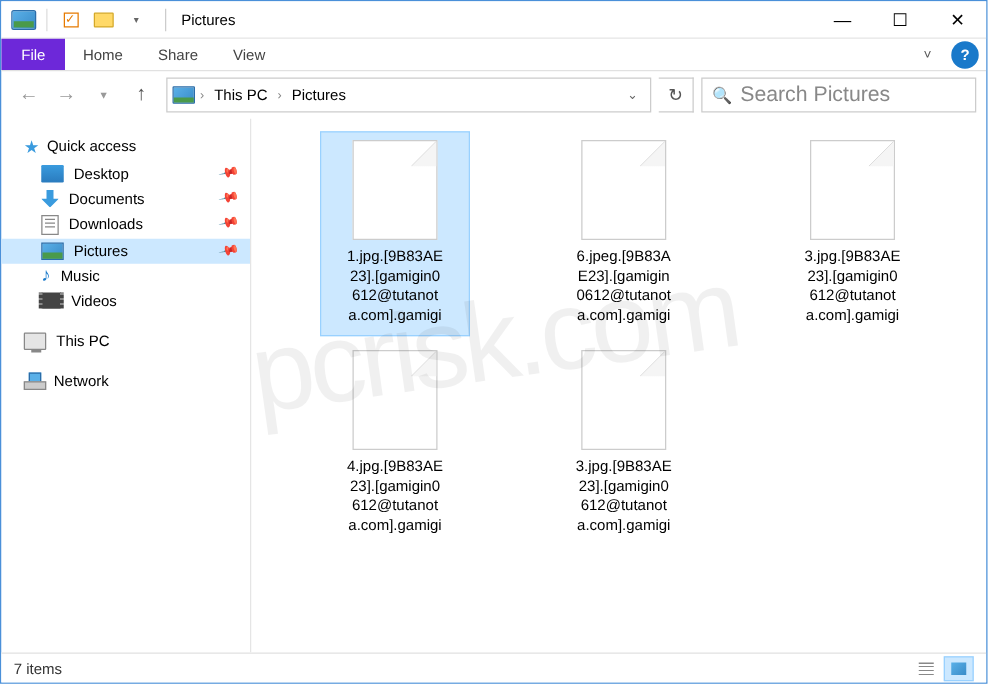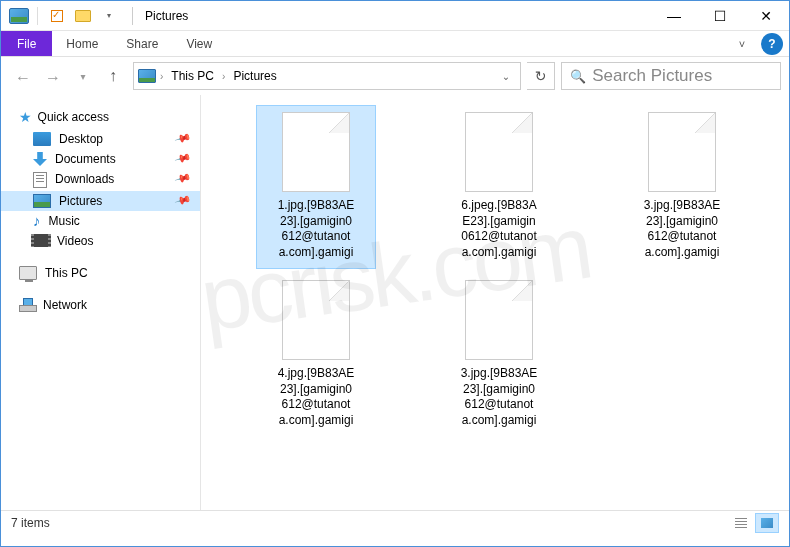--- a/index.html
+++ b/index.html
@@ -76,21 +76,21 @@
 .content { flex:1; padding:10px 8px; overflow:auto; }
 .file-grid { display:flex; flex-wrap:wrap; gap:4px 16px; align-content:flex-start; }
 .file-item { width:120px; display:flex; flex-direction:column; align-items:center; padding:6px 20px; cursor:pointer; border:1px solid transparent;margin-left:47px; }
 .file-item.selected { background:#cce8ff; border:1px solid #99d1ff; }
 .file-thumb { width:68px; height:80px; background:#fff; border:1px solid #ccc; position:relative; margin-bottom:6px; }
 .file-thumb::before { content:''; position:absolute; top:0; right:0; width:20px; height:20px; background:linear-gradient(135deg,transparent 48%, #ddd 50%, #f5f5f5 52%); }
 .file-thumb.txt::after { content:''; position:absolute; top:18px; left:10px; right:10px; height:2px; background:#bbb; box-shadow:0 6px 0 #bbb,0 12px 0 #bbb,0 18px 0 #bbb,0 24px 0 #bbb,0 30px 0 #bbb,0 36px 0 #bbb,0 42px 0 #bbb; }
 .file-label { font-size:12px; color:#000; text-align:center; line-height:1.3; word-break:break-all; max-height:64px; overflow:hidden; }
 
 
-.statusbar { position:absolute; bottom:12px; left:0; right:0; height:24px; border-top:1px solid #e1e1e1; display:flex; align-items:center; padding:0 10px; font-size:12px; color:#333; background:#fff; }
+.statusbar { position:absolute; bottom:0; left:0; right:0; height:24px; border-top:1px solid #e1e1e1; display:flex; align-items:center; padding:0 10px; font-size:12px; color:#333; background:#fff; }
 .view-toggles { margin-left:auto; display:flex; gap:2px; }
 .vt { width:24px; height:20px; border:1px solid transparent; display:flex; align-items:center; justify-content:center; cursor:pointer; }
 .vt.active { background:#cce8ff; border-color:#99d1ff; }
 
 
 .watermark { position:absolute; top:50%; left:50%; transform:translate(-50%,-50%) rotate(-8deg); font-size:90px; font-weight:300; color:rgba(0,0,0,0.06); pointer-events:none; letter-spacing:-4px; white-space:nowrap; }
 </style>
 </head>
 <body>
 

